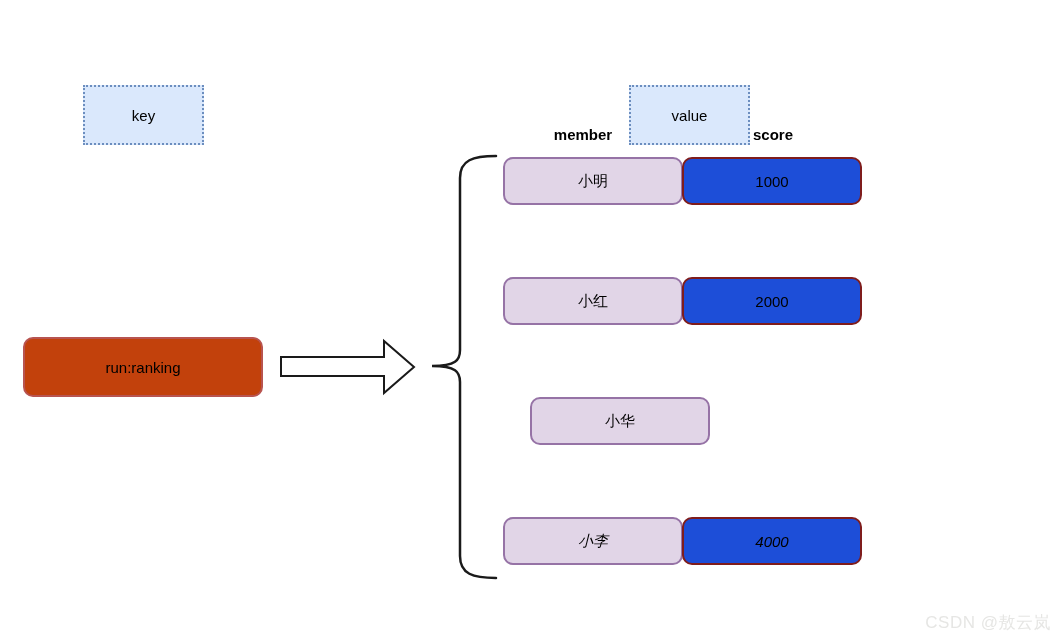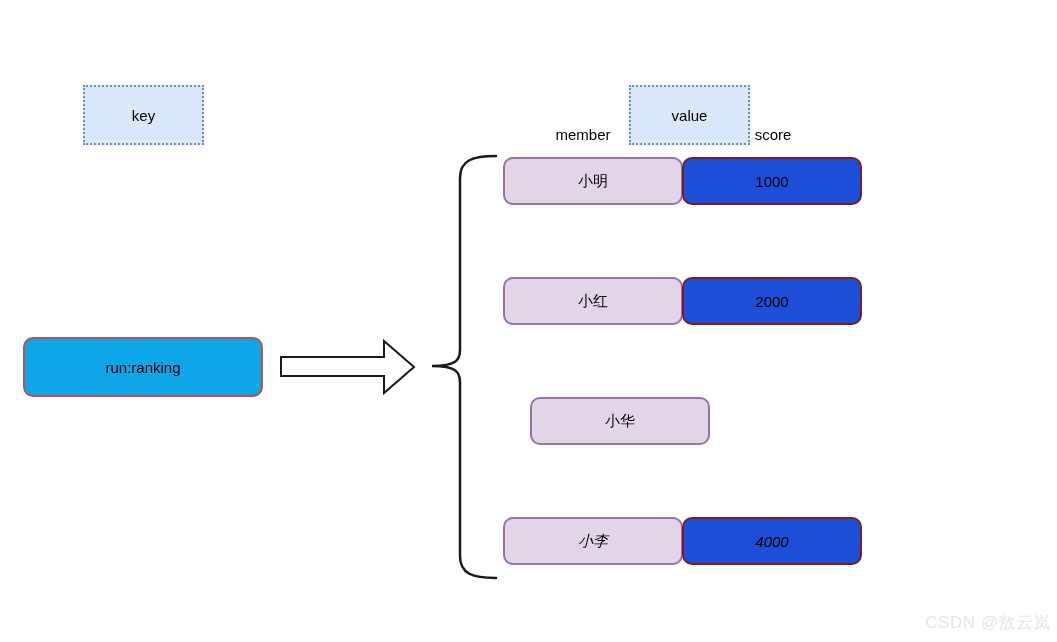--- a/index.html
+++ b/index.html
@@ -29,34 +29,34 @@
   }
   .key-box   { left: 83px;  top: 37px; }
   .value-box { left: 629px; top: 37px; }
 
   
   .col-header {
     position: absolute;
     top: 126px;
     width: 180px;
     text-align: center;
-    font-weight: normal;
+    font-weight: bold;
     font-size: 15px;
   }
   .member-header { left: 493px; }
   .score-header  { left: 683px; }
 
   
   .key-node {
     position: absolute;
     left: 23px;
     top: 337px;
     width: 240px;
     height: 60px;
-    background: #0ea5e9;
+    background: #c2410c;
     border: 2px solid #b85450;
     border-radius: 10px;
     box-sizing: border-box;
     display: flex;
     align-items: center;
     justify-content: center;
     font-size: 15px;
   }
 
   

